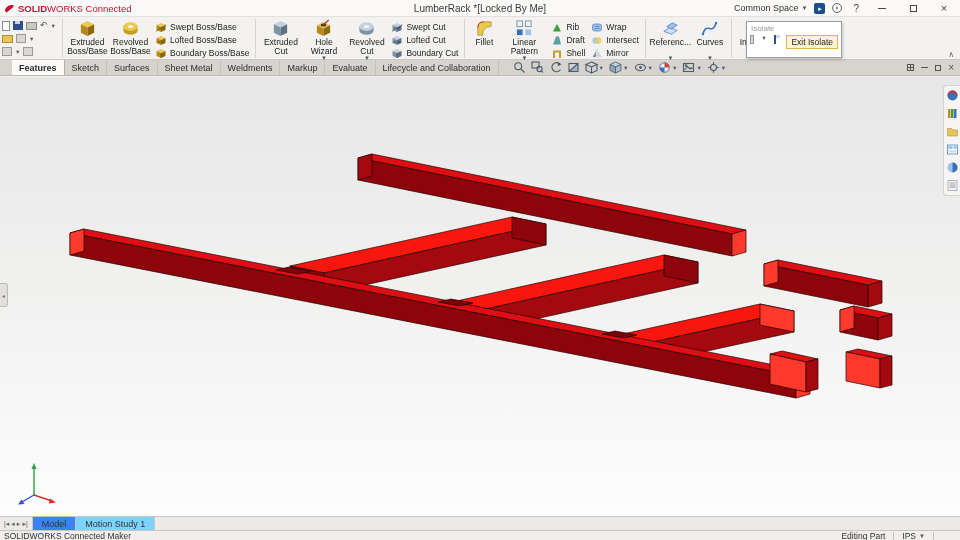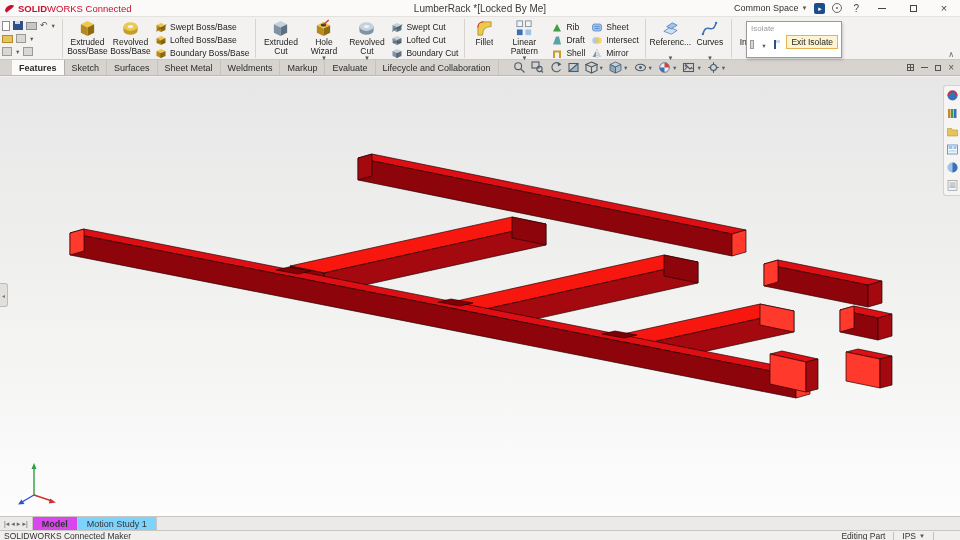--- a/index.html
+++ b/index.html
@@ -44,21 +44,21 @@
   .big-btn .ic{height:19px;display:flex;align-items:center;justify-content:center}
   .big-btn .lbl{font-size:8.5px;line-height:1.08;text-align:center;color:#222;height:18px;overflow:hidden}
   .big-btn .drp{height:5px;font-size:6px;line-height:5px;color:#555}
   .stack{display:flex;flex-direction:column;gap:1px;padding-top:3px;flex:none}
   .stack-btn{display:flex;align-items:center;gap:3px;height:12px;font-size:8.5px;color:#222;white-space:nowrap;padding:0 2px}
   .stack-btn svg{flex:none}
 
   
   .iso{position:absolute;left:746px;top:4px;width:96px;height:37px;background:#fff;border:1px solid #9a9a9a;box-shadow:1px 2px 3px rgba(0,0,0,.18);z-index:6;padding:1px 3px}
   .iso-title{font-size:8px;color:#9b9b9b;padding:1px 1px 2px}
-  .iso-row{display:flex;align-items:flex-end;gap:7px}
+  .iso-row{display:flex;align-items:flex-start;gap:7px}
   .iso-cube{width:9px;height:9px;background:#d9d7d4;border:1px solid #9c9a97}
   .iso-disk{width:9px;height:9px;background:#2d4f8a;position:relative}
   .iso-disk::after{content:"";position:absolute;left:2px;top:0;width:4px;height:3px;background:#cfd8e8}
   .iso-exit{font-size:8.5px;padding:1px 4px;background:#fdf4d2;border:1px solid #e2b550;color:#222;margin-left:3px;white-space:nowrap}
   .ribbon-collapse{position:absolute;right:6px;top:33px;font-size:8px;color:#666}
 
   
   .tabrow{position:absolute;top:60px;left:0;right:0;height:16px;background:#d7d4d0;border-bottom:1px solid #bdbab6;display:flex;align-items:stretch;padding-left:12px;font-size:9px}
   .ftab{padding:0 7px;display:flex;align-items:center;border-right:1px solid #c6c3bf;color:#2c2c2c;white-space:nowrap}
   .ftab.active{background:#fbfaf9;font-weight:bold;border-right:1px solid #b2afab}
@@ -80,21 +80,21 @@
   .f-bright{fill:var(--model-bright)} .f-notch{fill:#7d0208}
   .model-svg polygon{stroke:var(--model-edge);stroke-width:.7;stroke-linejoin:round}
   .flyout{position:absolute;left:0;top:206px;width:8px;height:24px;background:#e2e0dd;border:1px solid #bfbcb8;border-left:none;border-radius:0 3px 3px 0;display:flex;align-items:center;justify-content:center;font-size:6px;color:#777}
   .taskpane{position:absolute;right:0;top:8px;width:17px;padding:3px 0;background:#f6f5f4;border:1px solid #d4d1ce;border-right:none;border-radius:3px 0 0 3px;display:flex;flex-direction:column;align-items:center;gap:5px}
   .triad{position:absolute;left:14px;top:382px}
 
   
   .doctabs{position:absolute;top:516px;left:0;right:0;height:14px;background:#eceae8;border-top:1px solid #c9c6c2;display:flex;align-items:stretch}
   .dnav{display:flex;align-items:center;gap:2px;padding:0 4px;color:#666;font-size:7px;border-right:1px solid #c9c6c2}
   .dtab{padding:0 9px;display:flex;align-items:center;font-size:9px;border-right:1px solid #c9c6c2;background:#7dd3fc;color:#333;white-space:nowrap}
-  .dtab.active{background:#d946ef;font-weight:bold}
+  .dtab.active{background:#3b82f6;font-weight:normal}
 
   
   .statusbar{position:absolute;top:530px;left:0;right:0;height:10px;background:#f0efed;border-top:1px solid #c9c6c2;display:flex;align-items:center;font-size:8.5px;color:#333}
   .st-left{padding-left:4px}
   .st-right{margin-left:auto;display:flex;align-items:center;gap:8px;padding-right:4px}
   .st-sep{width:1px;height:8px;background:#c5c2be}
   .st-units{display:flex;align-items:center;gap:3px}
 </style>
 </head>
 <body>
@@ -324,21 +324,21 @@
       </div>
     </div>
 
     <div class="stack">
       <div class="stack-btn">
         <svg width="12" height="11" viewBox="0 0 12 11">
             <rect x="1.5" y="2" width="9" height="7" rx="2" fill="#9fc3e8" stroke="#3a70b8" stroke-width=".6"></rect>
             <line x1="3.5" y1="4.5" x2="8.5" y2="4.5" stroke="#3a70b8" stroke-width=".6"></line>
             <line x1="3.5" y1="6.5" x2="8.5" y2="6.5" stroke="#3a70b8" stroke-width=".6"></line>
           </svg>
-        <span>Sheet</span>
+        <span>Wrap</span>
       </div>
       <div class="stack-btn">
         <svg width="12" height="11" viewBox="0 0 12 11">
             <circle cx="4.5" cy="5.5" r="3.2" fill="#9fc3e8" opacity=".85"></circle>
             <circle cx="7.5" cy="5.5" r="3.2" fill="#ecc94b" opacity=".75"></circle>
           </svg>
         <span>Intersect</span>
       </div>
       <div class="stack-btn">
         <svg width="12" height="11" viewBox="0 0 12 11">

